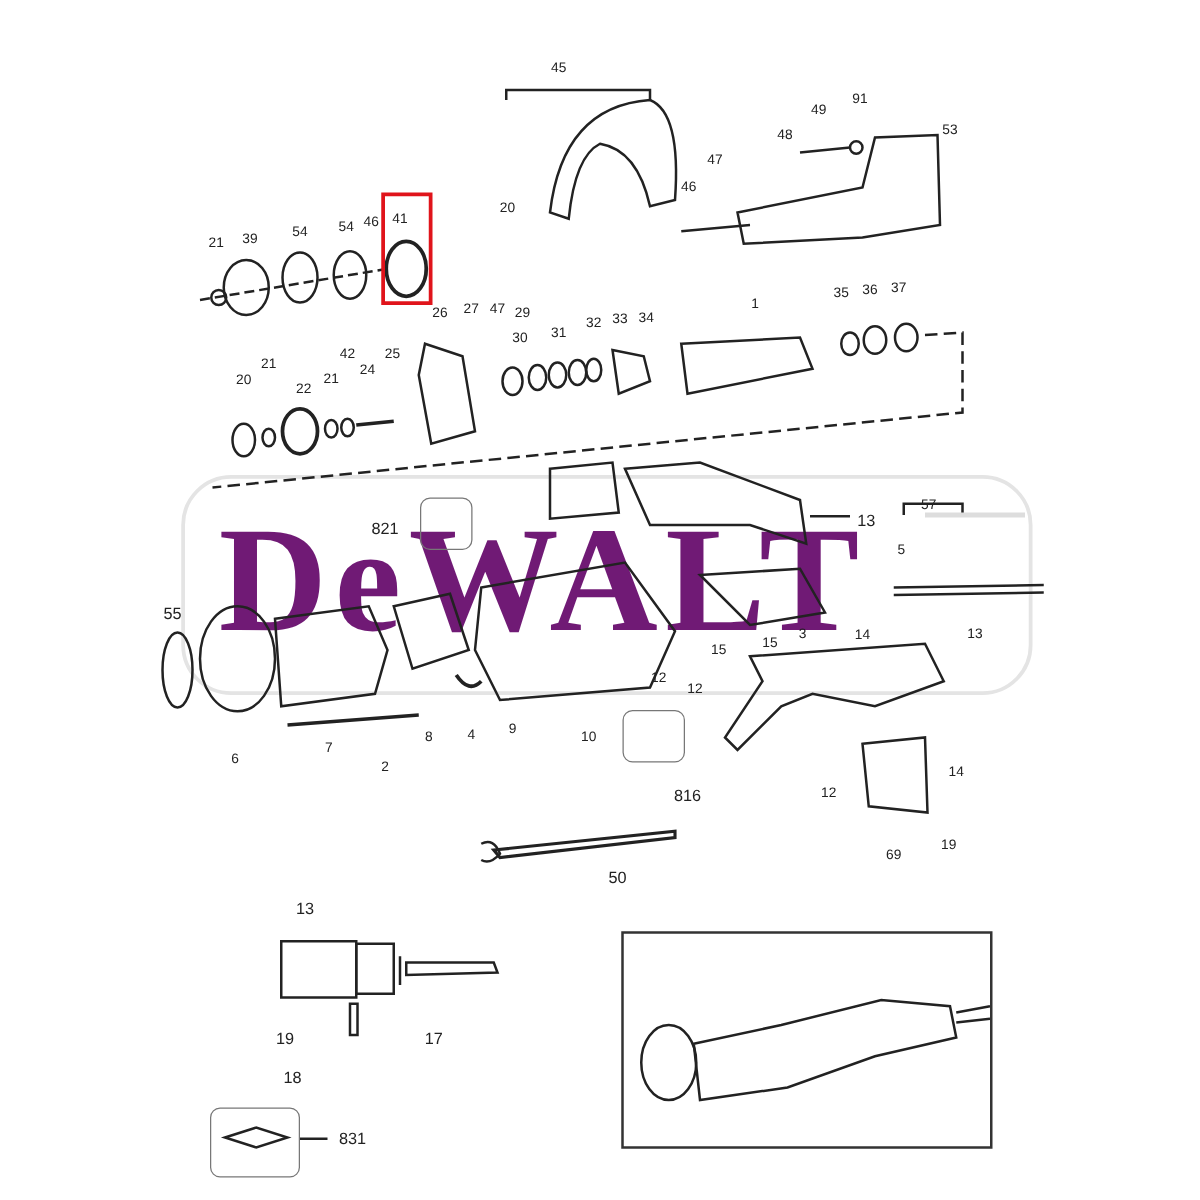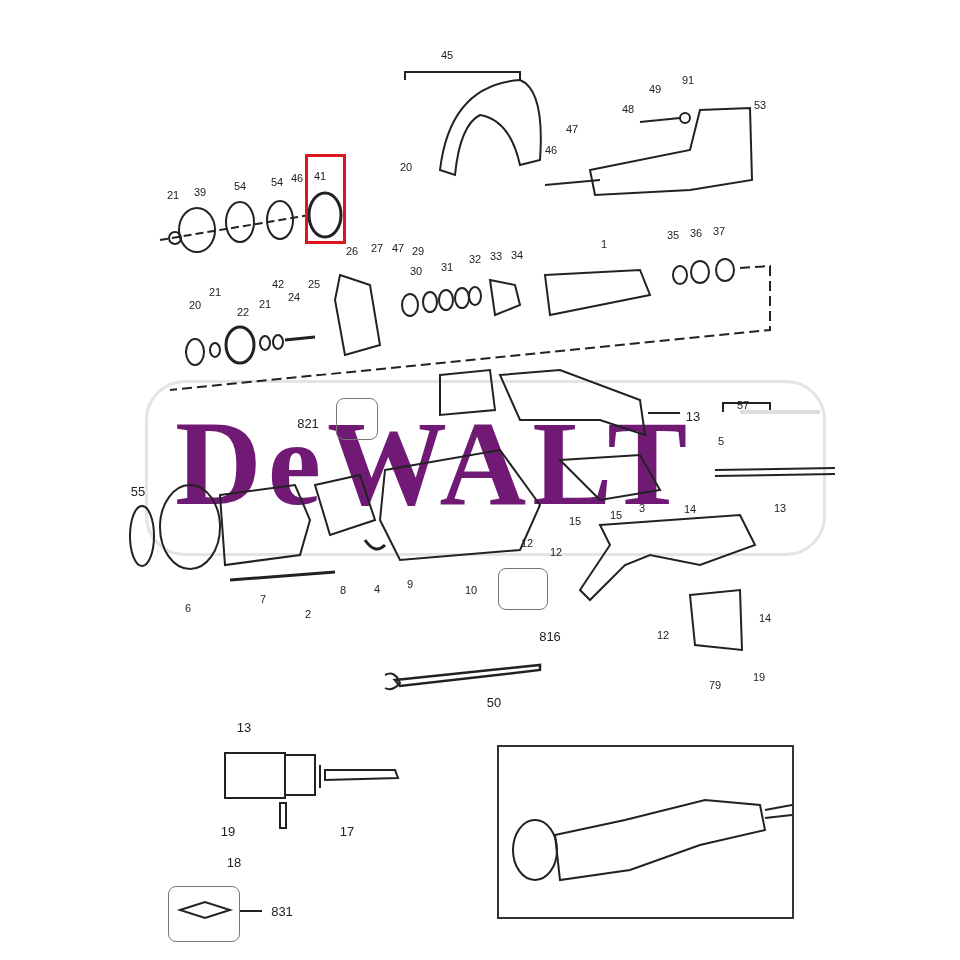--- a/index.html
+++ b/index.html
@@ -155,20 +155,20 @@
   <span class="lbl" style="left:471px;top:590px">10</span>
   <span class="lbl" style="left:527px;top:543px">12</span>
   <span class="lbl" style="left:556px;top:552px">12</span>
   <span class="lbl" style="left:575px;top:521px">15</span>
   <span class="lbl" style="left:616px;top:515px">15</span>
   <span class="lbl" style="left:642px;top:508px">3</span>
   <span class="lbl big" style="left:550px;top:636px">816</span>
   <span class="lbl" style="left:663px;top:635px">12</span>
   <span class="lbl" style="left:765px;top:618px">14</span>
   <span class="lbl" style="left:759px;top:677px">19</span>
-  <span class="lbl" style="left:715px;top:685px">79</span>
+  <span class="lbl" style="left:715px;top:685px">69</span>
   <span class="lbl big" style="left:494px;top:702px">50</span>
   <span class="lbl big" style="left:244px;top:727px">13</span>
   <span class="lbl big" style="left:228px;top:831px">19</span>
   <span class="lbl big" style="left:347px;top:831px">17</span>
   <span class="lbl big" style="left:234px;top:862px">18</span>
   <span class="lbl big" style="left:282px;top:911px">831</span>
 </div>
 
 </body></html>

